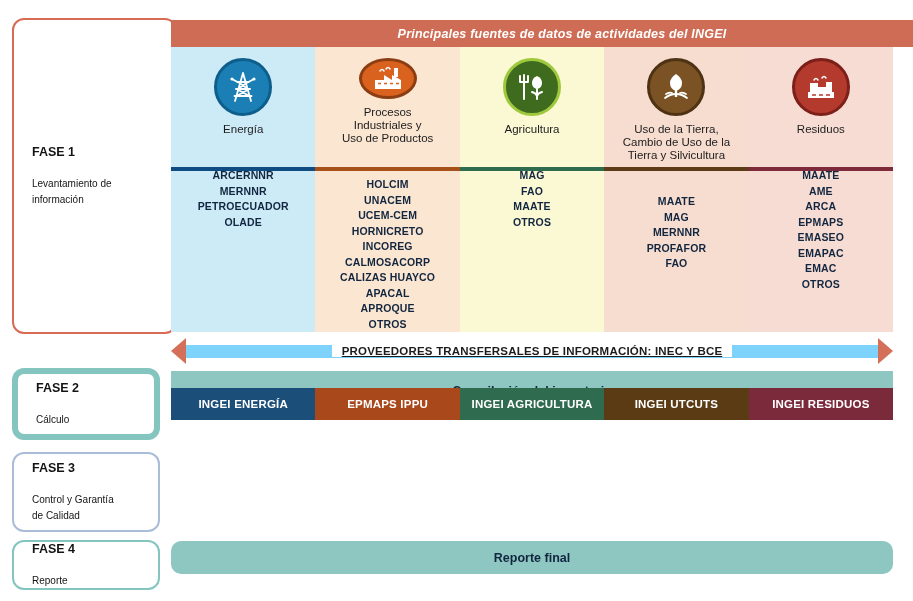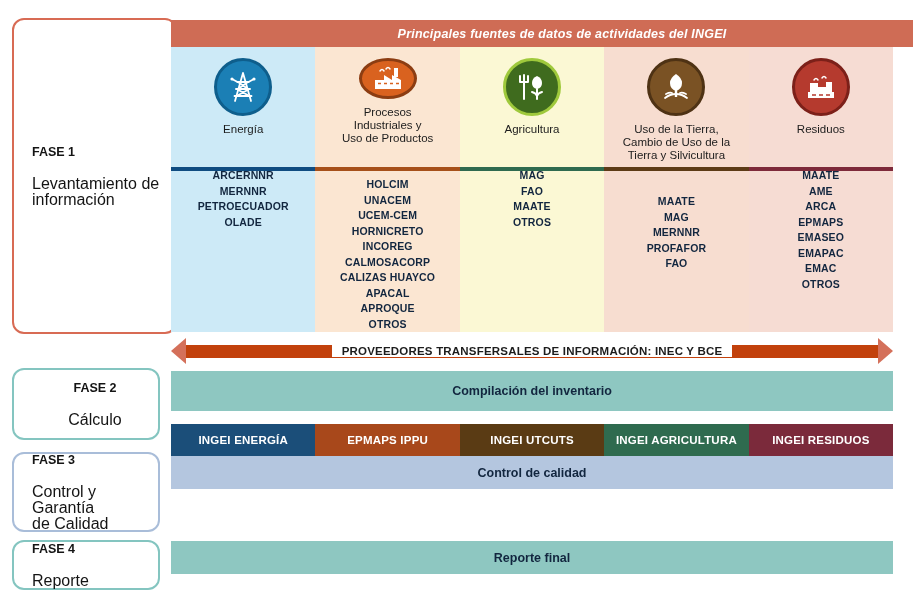--- a/index.html
+++ b/index.html
@@ -33,28 +33,28 @@
     justify-content: center;
     padding-left: 18px;
   }
   .phase-title {
     font-size: 12.5px;
     font-weight: bold;
     color: #141414;
     line-height: 17px;
   }
   .phase-sub {
-    font-size: 16px;
+    font-size: 10px;
     color: #141414;
     line-height: 16px;
     margin-top: 15px;
   }
 
   #phase1 { left: 12px;  top: 18px;  width: 165px; height: 316px; border: 2px solid #d86b54; }
-  #phase2 { left: 12px;  top: 368px; width: 148px; height: 72px;  border: 2px solid #d946ef; align-items: center; }
+  #phase2 { left: 12px;  top: 368px; width: 148px; height: 72px;  border: 6px solid #d946ef; }
   #phase3 { left: 12px;  top: 452px; width: 148px; height: 80px;  border: 2px solid #a9bdd9; }
   #phase4 { left: 12px;  top: 540px; width: 148px; height: 50px;  border: 2px solid #84c5c0; }
 
   
   #sources-header {
     position: absolute;
     left: 171px;
     top: 20px;
     width: 722px;
     height: 27px;
@@ -167,27 +167,27 @@
     display: flex;
     align-items: center;
     justify-content: center;
     font-size: 12.5px;
     font-weight: bold;
     color: #12263f;
   }
   #bar-compilacion { top: 371px; height: 40px; background: #8ec7c1; }
   #bar-control     { top: 456px; height: 33px; background: #b4c6df; color: #12263f; }
   #bar-validacion  { top: 496px; height: 33px; background: #b4c6df; color: #12263f; }
-  #bar-reporte     { top: 541px; height: 33px; background: #8ec7c1; }
+  #bar-reporte     { top: 541px; height: 33px; background: #8ec7c1; border-radius: 10px; }
 
   
   #ingei-row {
     position: absolute;
     left: 171px;
-    top: 424px;
+    top: 388px;
     width: 722px;
     height: 32px;
     display: flex;
   }
   .ingei-seg {
     flex: 1 1 0;
     display: flex;
     align-items: center;
     justify-content: center;
     color: #ffffff;
@@ -352,32 +352,31 @@
           <div>EMASEO</div>
           <div>EMAPAC</div>
           <div>EMAC</div>
           <div>OTROS</div>
         </div>
     </div>
   </div>
 
   <div id="transversal">
     <div class="arrow-left" style="border-right-color: rgb(212, 112, 90);"></div>
-    <div class="arrow-bar" style="background: #c2410c;">
+    <div class="arrow-bar" style="background: #7dd3fc; text-decoration: underline;">
       <span class="arrow-label">PROVEEDORES TRANSFERSALES DE INFORMACIÓN: INEC Y BCE</span>
     </div>
     <div class="arrow-right" style="border-left-color: rgb(212, 112, 90);"></div>
   </div>
 
   <div class="wide-bar" id="bar-compilacion" style="background: rgb(142, 199, 193);">Compilación del inventario</div>
 
   <div id="ingei-row">
     <div class="ingei-seg" id="seg-0" style="background: rgb(27, 78, 121);">INGEI ENERGÍA</div>
     <div class="ingei-seg" id="seg-1" style="background: rgb(168, 72, 27);">EPMAPS IPPU</div>
+    <div class="ingei-seg" id="seg-2" style="background: rgb(47, 107, 79);">INGEI AGRICULTURA</div>
     <div class="ingei-seg" id="seg-3" style="background: rgb(90, 59, 20);">INGEI UTCUTS</div>
-    <div class="ingei-seg" id="seg-2" style="background: rgb(47, 107, 79);">INGEI AGRICULTURA</div>
     <div class="ingei-seg" id="seg-4" style="background: rgb(123, 42, 59);">INGEI RESIDUOS</div>
   </div>
 
-  <div class="wide-bar" id="bar-control" style="background: rgb(180, 198, 223);">Control de calidad</div>
   <div class="wide-bar" id="bar-reporte" style="background: rgb(142, 199, 193);">Reporte final</div>
 
 </div>
 
 </body></html>

